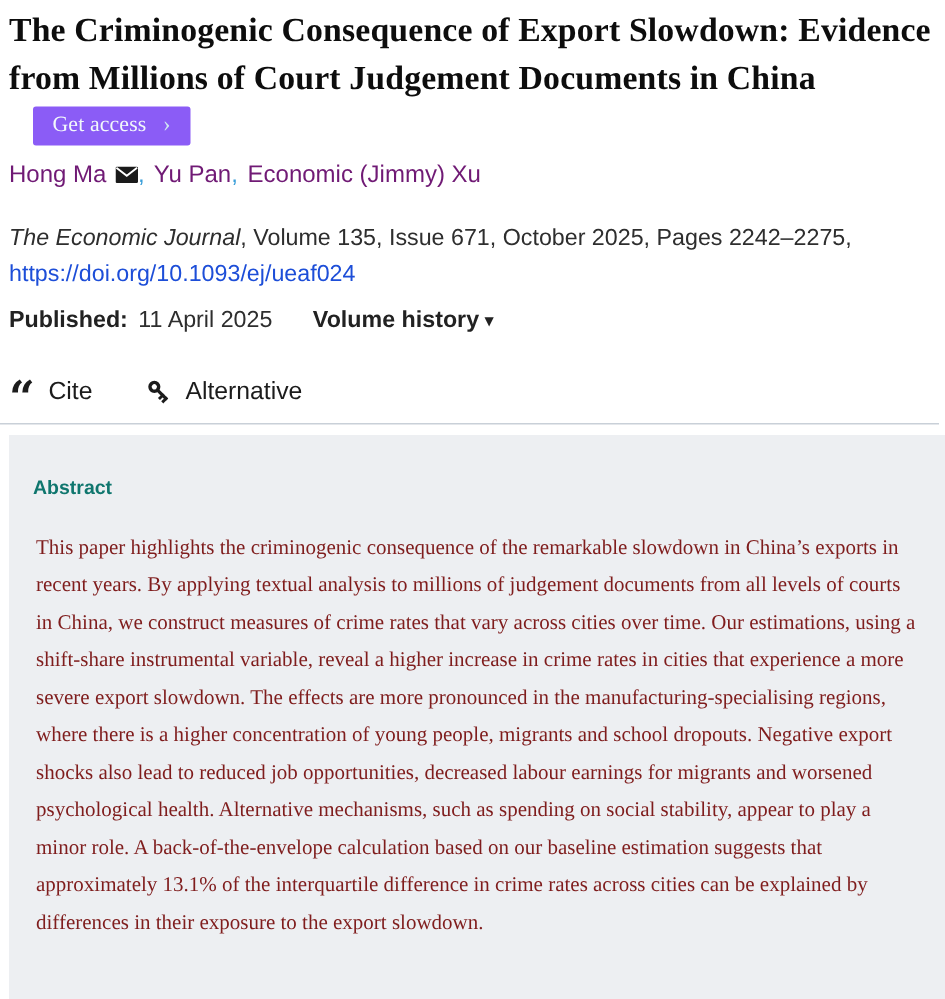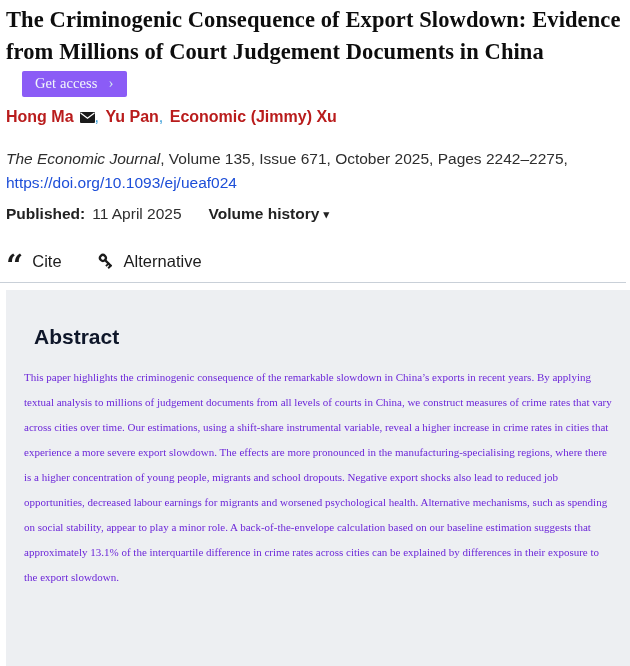--- a/index.html
+++ b/index.html
@@ -43,21 +43,21 @@
   }
   .get-access .chev { margin-left: 11px; color: #cfe6f2; font-size: 15px; }
 
   
   .authors {
     margin: 7px 0 0 0;
     font-size: 16px;
     line-height: 20px;
     color: #3b9fd9;
   }
-  .authors a { color: #b91c1c; text-decoration: none; cursor: pointer; font-weight: bold; }
+  .authors a { color: #701a75; text-decoration: none; cursor: pointer; }
   .authors .sep { color: #3b9fd9; margin-right: 2px; }
   .email-icon { margin-left: 6px; vertical-align: -1px; cursor: pointer; }
 
   
   .citation {
     margin: 19px 0 0 0;
     font-size: 15.5px;
     line-height: 23.5px;
     color: #2e2e2e;
     max-width: 622px;
@@ -115,32 +115,32 @@
     border-top: 1px solid #c9d0d8;
     margin: 11px 4px 0 0;
   }
   .abstract-box {
     margin: 7px 0 0 6px;
     background: #edeff2;
     padding: 23px 18px 60px 16px;
     min-height: 460px;
   }
   .abstract-box h2 {
-    margin: 12px;
-    font-size: 21px;
+    margin: 0;
+    font-size: 13px;
     line-height: 23px;
     font-weight: 700;
-    color: #0f172a;
+    color: #0f766e;
   }
   .abstract-text {
     margin: 17px 0 0 2px;
     font-family: "Liberation Serif", serif;
-    font-size: 11px;
+    font-size: 14px;
     line-height: 25px;
-    color: #6d28d9;
+    color: #7f1d1d;
     max-width: 590px;
   }
 </style>
 </head>
 <body>
 
 <div class="page-head">
 
   <h1 class="title"><span>The Criminogenic Consequence of Export Slowdown: Evidence from Millions of Court Judgement Documents in China</span><a class="get-access"><span>Get access</span><span class="chev">›</span></a></h1>
 

